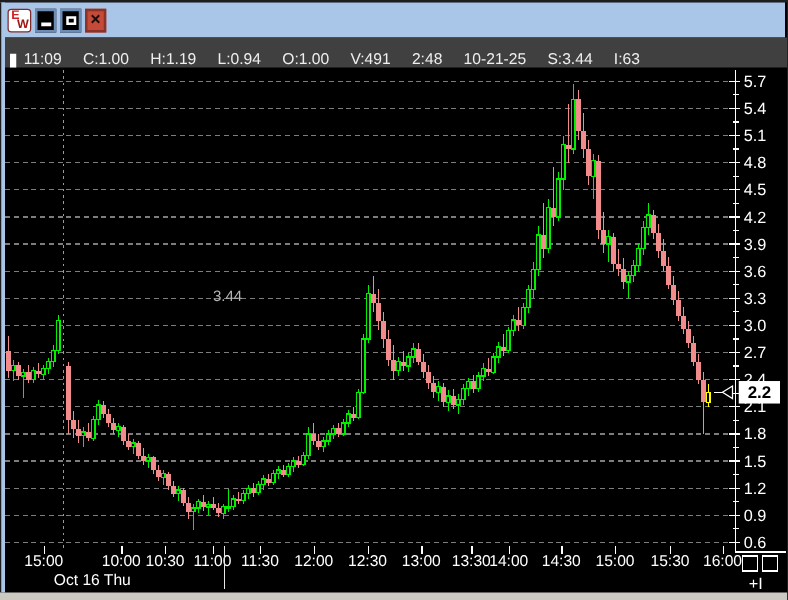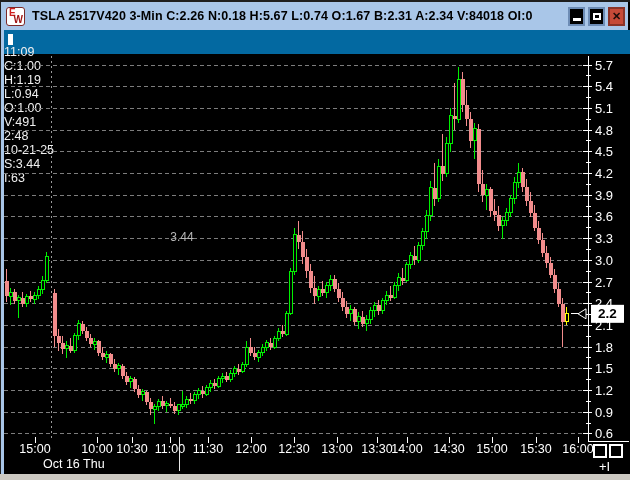--- a/index.html
+++ b/index.html
@@ -10,37 +10,36 @@
   #bottom-strip{position:absolute;left:0;top:474px;width:630px;height:6px;background:#ccc9c2;}
   #titlebar{position:absolute;left:1px;top:2px;width:627px;height:28px;background:#a9c6e8;display:flex;align-items:center;padding:0 3px 0 5px;}
   #app-icon{position:relative;width:19px;height:19px;background:#fff;border:1px solid #7d2a2a;border-radius:3px;flex:0 0 auto;}
   #app-icon .e{position:absolute;left:2px;top:0px;color:#cf2020;font-size:10px;font-weight:bold;line-height:10px;}
   #app-icon .w{position:absolute;right:1px;bottom:0px;color:#a01515;font-size:10px;font-weight:bold;line-height:10px;}
   #title-text{margin-left:7px;font-size:12.5px;font-weight:600;color:#000;white-space:nowrap;letter-spacing:0.1px;flex:1 1 auto;overflow:hidden;}
   .winbtn{width:17px;height:19px;margin-left:3px;background:#000;border:2px solid #6d8cb5;color:#fff;display:flex;align-items:center;justify-content:center;flex:0 0 auto;padding:0;}
   .winbtn .min-glyph{display:block;width:8px;height:3px;background:#fff;margin-top:7px;}
   .winbtn .max-glyph{display:block;width:8px;height:7px;border:2px solid #fff;}
   #close-btn{background:#c64a38;border-color:#8a3328;color:#1d0d0a;font-size:11px;font-weight:bold;line-height:11px;}
-  #infobar{position:absolute;left:4px;top:30px;width:626px;height:24px;background:#0369a1;display:flex;align-items:flex-start;color:#efefef;font-size:12.5px;white-space:nowrap;flex-direction:column;}
+  #infobar{position:absolute;left:4px;top:30px;width:626px;height:24px;background:#404040;display:flex;align-items:flex-end;color:#efefef;font-size:12.5px;white-space:nowrap;}
   #bar-type-icon{width:5px;height:11px;background:#fff;margin:4px 6px 0 4px;flex:0 0 auto;}
   #infobar .itm{margin-right:17px;}
   #chart-svg{position:absolute;left:0px;top:54px;}
   text{font-family:"Liberation Sans",sans-serif;}
 </style>
 </head>
 <body>
 
 <div id="win">
   <div id="topline"></div>
   <div id="titlebar">
     <div id="app-icon">
       <span class="e">E</span>
       <span class="w">W</span>
     </div>
-    <div id="title-text">TSLA 2517V420 3-Min C:2.26 N:0.18 H:5.67 L:0.74 O:1.67 B:2.31 A:2.34 V:84018 OI:0</div>
     <button class="winbtn" id="min-btn">
         <span class="min-glyph"></span>
       </button>
     <button class="winbtn" id="max-btn">
         <span class="max-glyph"></span>
       </button>
     <button class="winbtn" id="close-btn">✕</button>
   </div>
   <div id="infobar">
     <span id="bar-type-icon"></span>

